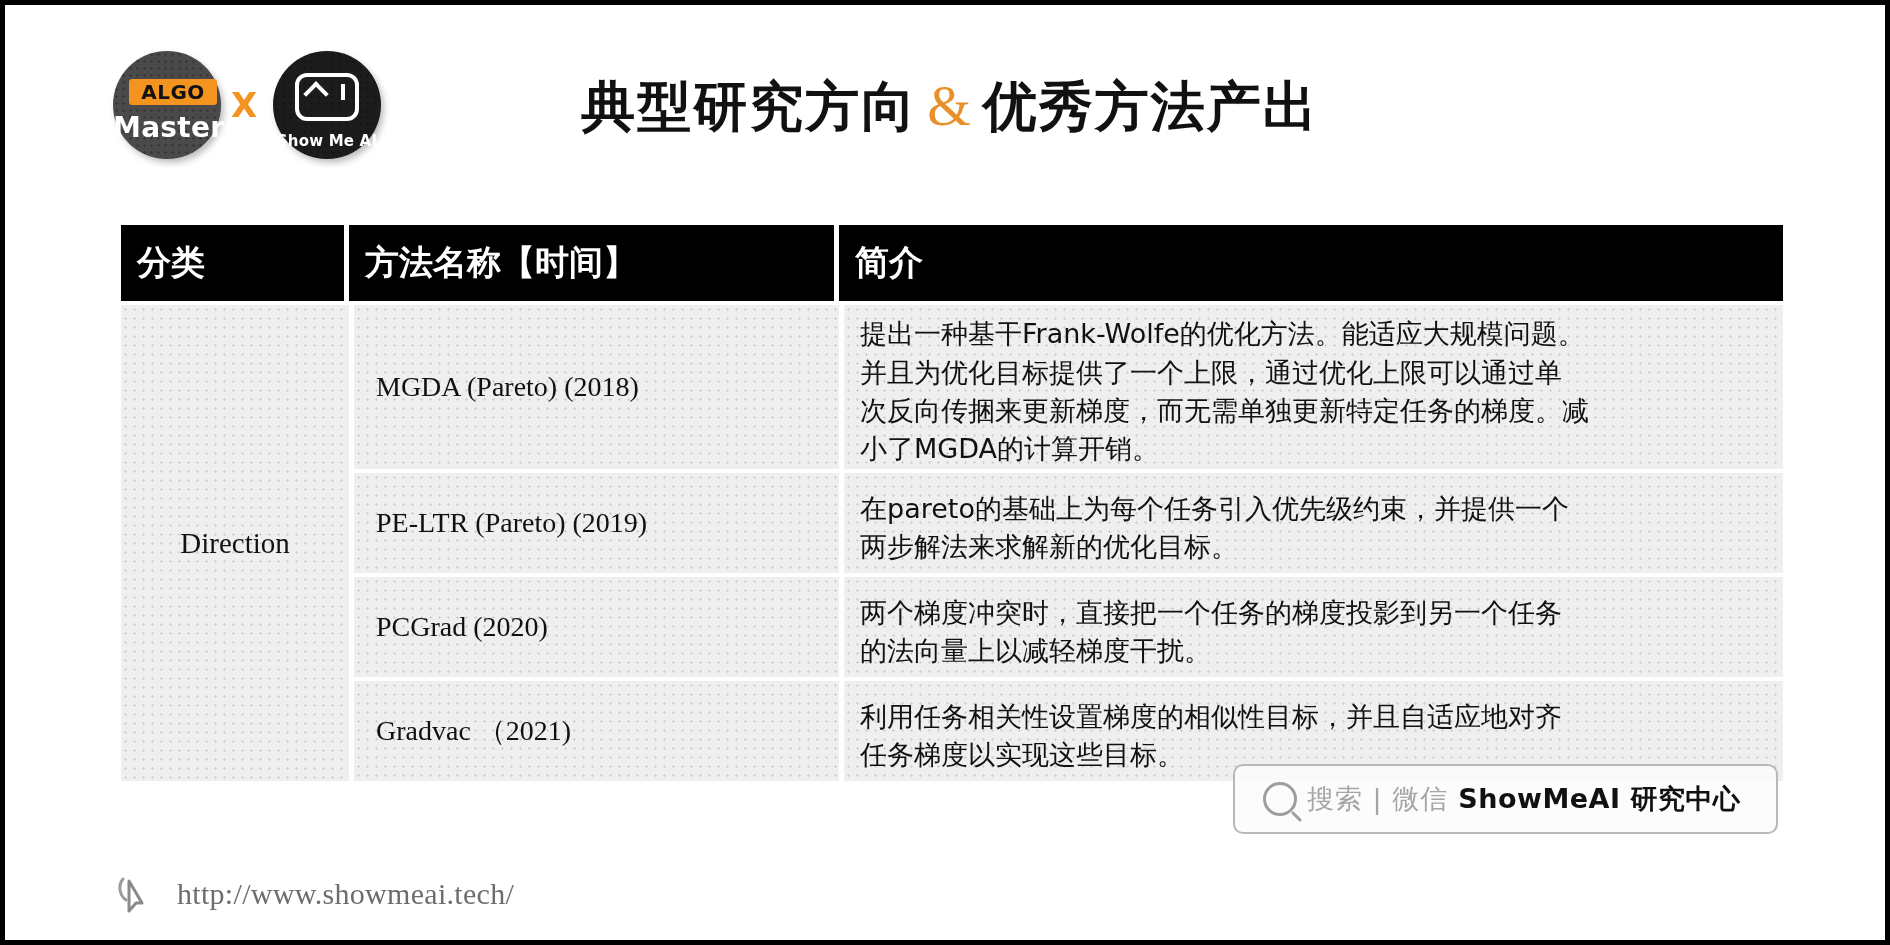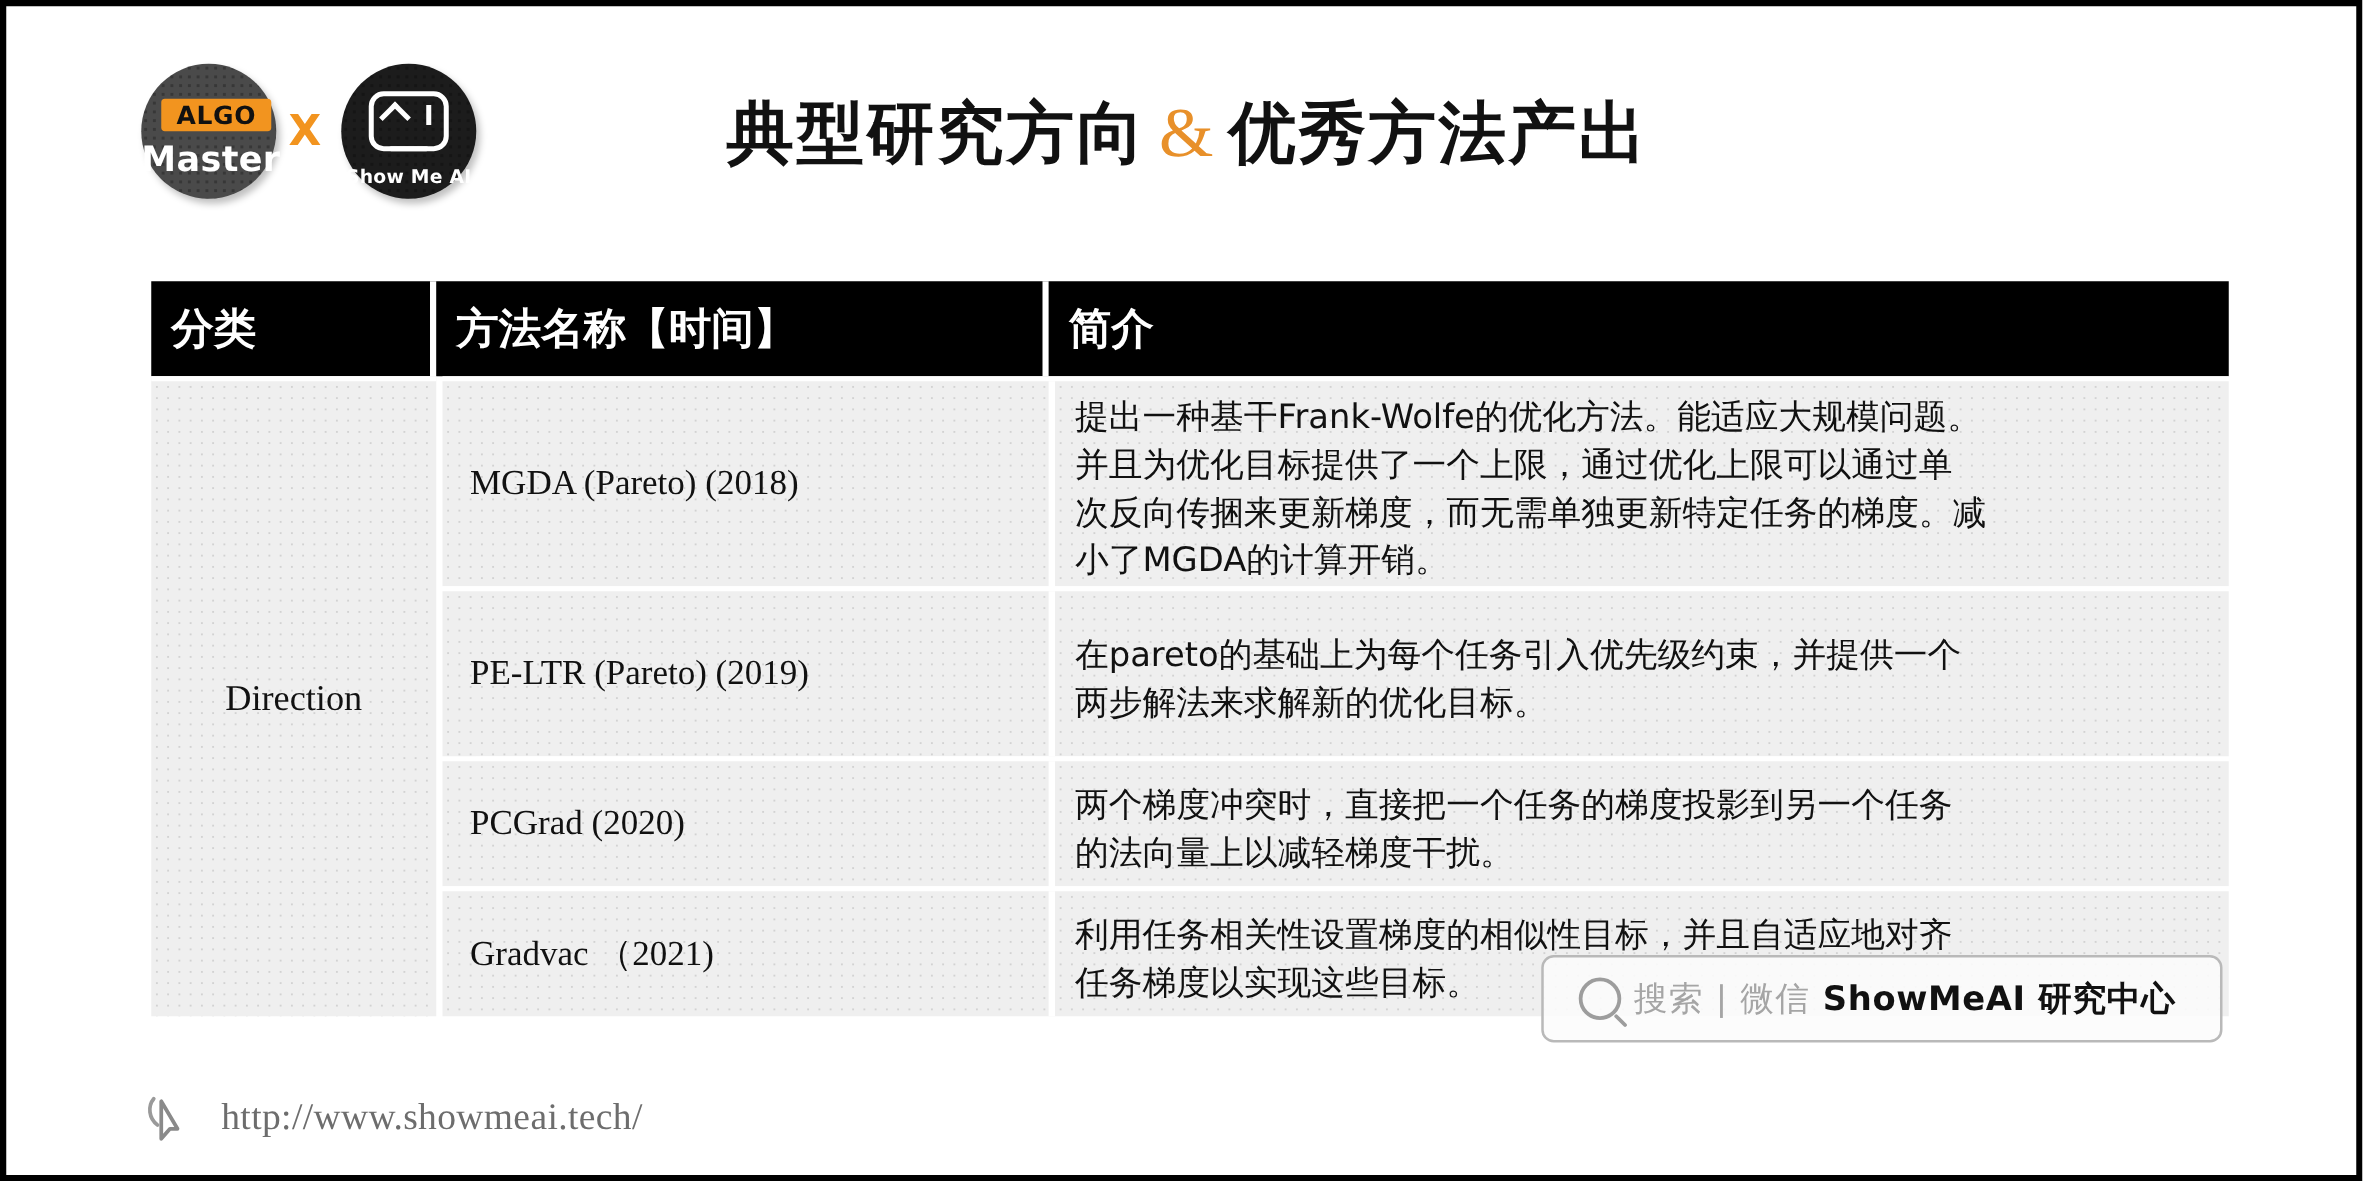--- a/index.html
+++ b/index.html
@@ -376,21 +376,21 @@
         <div class="drow" style="height:168px;">
           <div class="m-cell">MGDA (Pareto)  (2018)</div>
           <div class="d-cell">
             <span>提出一种基干Frank-Wolfe的优化方法。能适应大规模问题。</span>
             <span>并且为优化目标提供了一个上限，通过优化上限可以通过单</span>
             <span>次反向传捆来更新梯度，而无需单独更新特定任务的梯度。减</span>
             <span>小了MGDA的计算开销。</span>
           </div>
         </div>
 
-        <div class="drow" style="height:136px;">
+        <div class="drow" style="height:104px;">
           <div class="m-cell">PE-LTR (Pareto) (2019)</div>
           <div class="d-cell">
             <span>在pareto的基础上为每个任务引入优先级约束，并提供一个</span>
             <span>两步解法来求解新的优化目标。</span>
           </div>
         </div>
 
         <div class="drow" style="height:104px;border-radius:30px;">
           <div class="m-cell">PCGrad  (2020)</div>
           <div class="d-cell">

